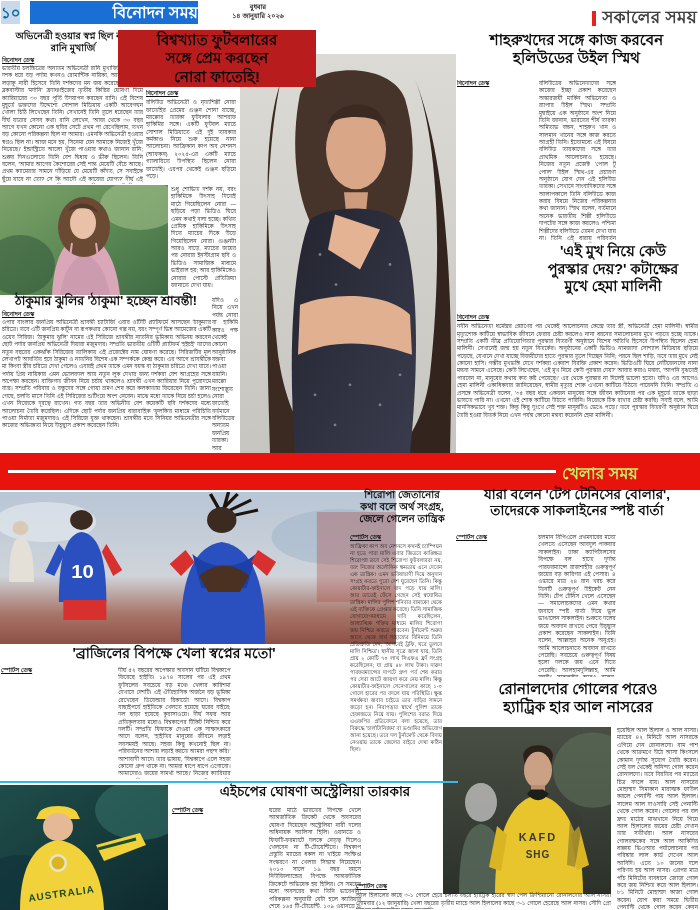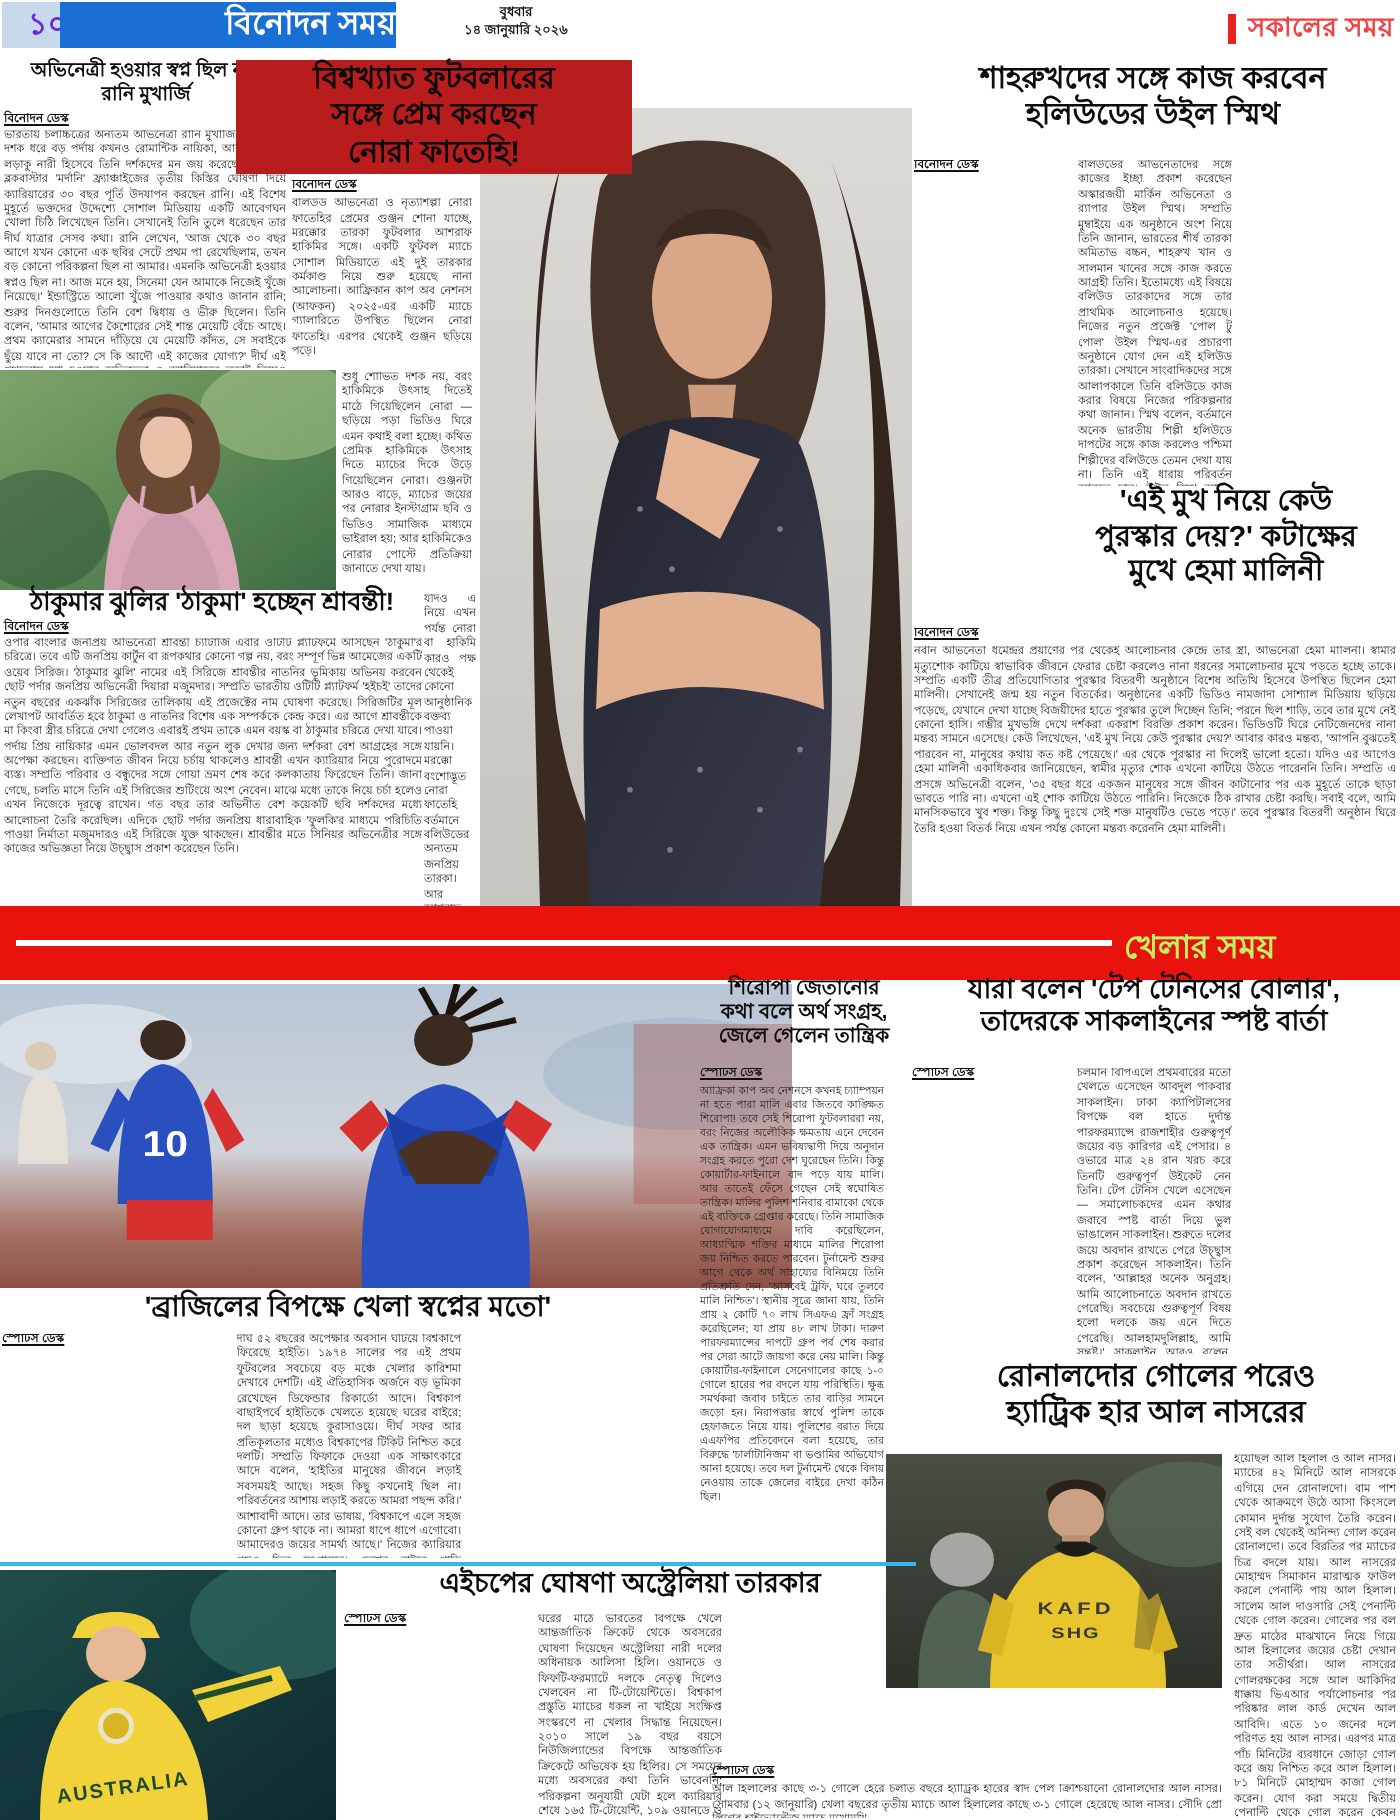--- a/index.html
+++ b/index.html
@@ -27,28 +27,28 @@
     font-size:5.6px;line-height:1.32;text-align:justify;color:#222;
     overflow:hidden;
   }
   .txtblock{position:absolute;overflow:hidden;}
   .cols3{column-count:3;column-gap:5px;}
   .photo{position:absolute;overflow:hidden;}
   .photo svg{display:block;width:100%;height:100%;}
 
   
   #page-num{left:1px;top:1px;width:19px;height:23px;background:#c9d9ec;
-    font-size:15px;font-weight:bold;text-align:center;line-height:23px;color:#6d28d9;padding-left:13px;}
+    font-size:15px;font-weight:bold;text-align:center;line-height:23px;color:#0369a1;}
   #section-banner{left:30px;top:1px;width:168px;height:23px;background:var(--accent_blue);
     color:#fff;font-size:16px;font-weight:bold;text-align:right;line-height:23px;}
   #date-block{left:208px;top:3px;width:100px;text-align:center;font-size:6.5px;
     font-weight:bold;line-height:1.35;color:#151515;}
   #masthead{right:3px;top:4px;display:flex;align-items:center;}
   #masthead .bar{width:4px;height:15px;background:var(--masthead_red);margin-right:6px;}
-  #masthead .mast-text{font-size:13px;font-weight:800;color:#ef4444;letter-spacing:.3px;}
+  #masthead .mast-text{font-size:17px;font-weight:800;color:#404040;letter-spacing:.3px;}
 
   
   #rani-headline{left:0;top:30px;width:146px;font-size:9.5px;}
   #rani-byline{left:2px;top:57px;position:absolute;}
   #rani-body{left:2px;top:65px;width:141px;height:119px;}
   #shrabanti-photo{left:0;top:185px;width:168px;height:110px;}
   #shrabanti-headline{left:0;top:294px;width:212px;font-size:12.5px;}
   #shrabanti-byline{left:2px;top:311px;position:absolute;}
   #shrabanti-body{left:2px;top:319px;width:209px;height:134px;}
 
@@ -71,21 +71,21 @@
   
   #haiti-photo{left:0;top:492px;width:396px;height:152px;}
   #tariq-headline{left:349px;top:489px;width:106px;font-size:10px;}
   #tariq-block{left:350px;top:534px;width:92px;height:245px;}
   #tariq-block .bodytext{font-size:5.3px;}
   #saqlain-headline{left:456px;top:487px;width:242px;font-size:13.5px;}
   #saqlain-block{left:456px;top:534px;width:242px;height:143px;}
   #brazil-headline{left:0;top:645px;width:348px;font-size:14px;}
   #brazil-block{left:1px;top:667px;width:347px;height:112px;}
   #ronaldo-headline{left:458px;top:680px;width:240px;font-size:15px;}
-  #ronaldo-photo{left:443px;top:727px;width:168px;height:117px;}
+  #ronaldo-photo{left:443px;top:727px;width:168px;height:167px;}
   #ronaldo-side{left:617px;top:727px;width:81px;height:182px;}
   #ronaldo-caption-block{left:356px;top:883px;width:255px;height:26px;}
   #cyan-rule{left:0;top:781px;width:458px;height:2px;background:var(--cyan_rule);}
   #aus-photo{left:0;top:785px;width:168px;height:125px;}
   #aus-headline{left:172px;top:784px;width:286px;font-size:13.5px;}
   #aus-block{left:172px;top:807px;width:286px;height:101px;}
 </style>
 </head>
 <body>
 

